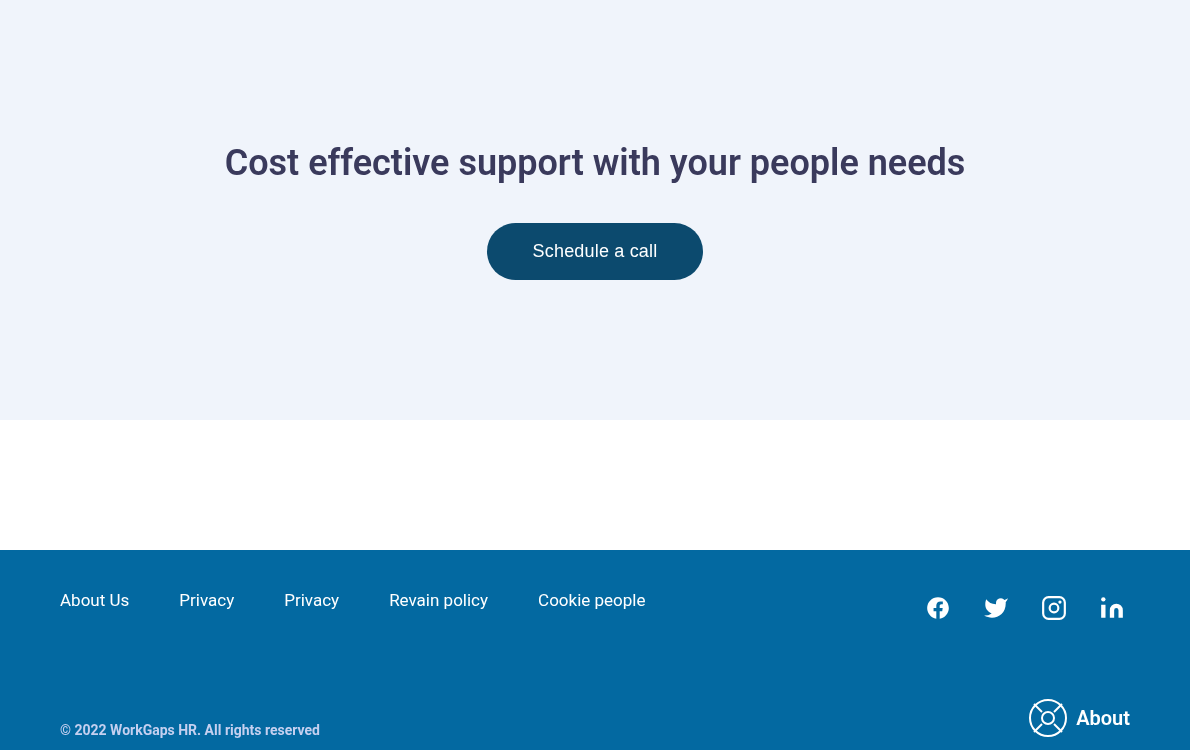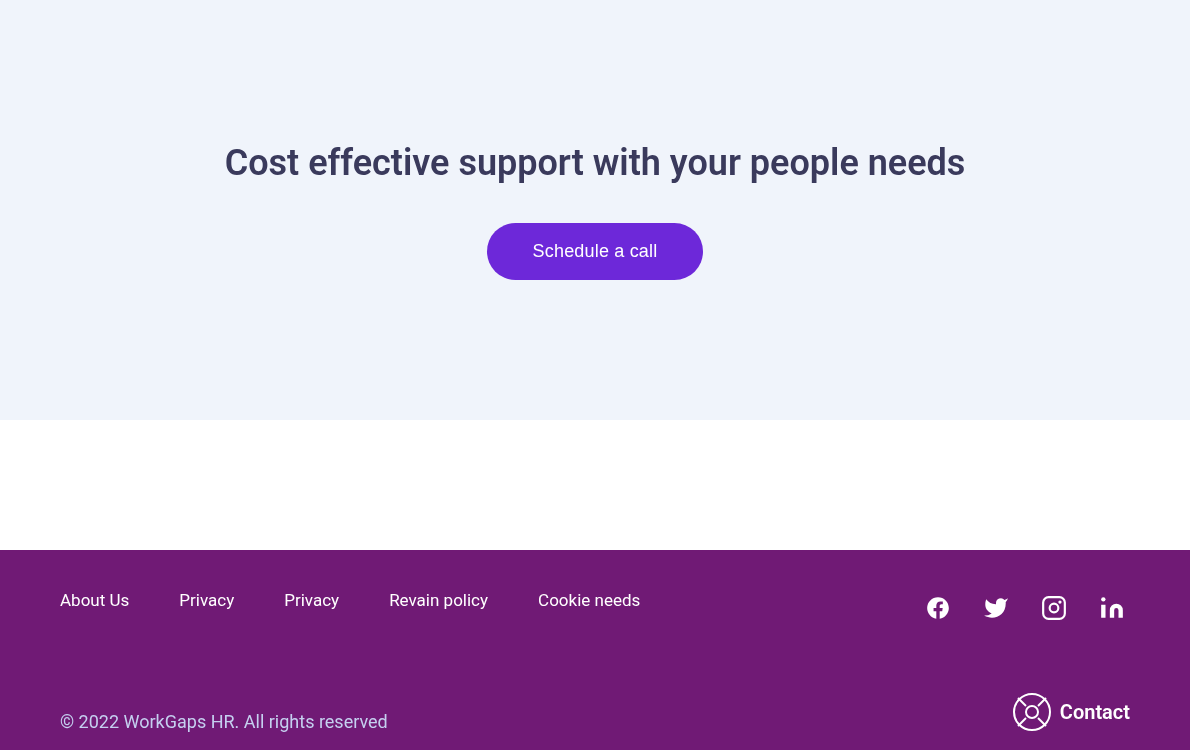--- a/index.html
+++ b/index.html
@@ -29,42 +29,42 @@
     .hero-title {
       font-size: 36px;
       font-weight: 600;
       color: #3a3a5c;
       text-align: center;
       margin-bottom: 36px;
       line-height: 1.3;
     }
 
     .schedule-button {
-      background-color: #6d28d9;
+      background-color: #0c4a6e;
       color: #ffffff;
       border: none;
       border-radius: 50px;
       padding: 18px 46px;
       font-size: 18px;
       font-weight: 500;
       cursor: pointer;
       letter-spacing: 0.01em;
       transition: background-color 0.2s;
     }
 
     
     .spacer-section {
       background-color: #ffffff;
       height: 130px;
     }
 
     
     .footer {
-      background-color: #701a75;
-      padding: 40px 60px 18px 60px;
+      background-color: #0369a1;
+      padding: 40px 60px 12px 60px;
       min-height: 200px;
       display: flex;
       flex-direction: column;
       justify-content: space-between;
       gap: 12px;
     }
 
     .footer-top {
       display: flex;
       justify-content: space-between;
@@ -110,22 +110,22 @@
     }
 
     .footer-bottom {
       display: flex;
       justify-content: space-between;
       align-items: flex-end;
     }
 
     .footer-copyright {
       color: #c5d0f0;
-      font-size: 18px;
-      font-weight: 400;
+      font-size: 14px;
+      font-weight: 700;
     }
 
     .revain-badge {
       display: flex;
       align-items: center;
       gap: 8px;
       cursor: pointer;
     }
 
     .revain-icon {
@@ -149,21 +149,21 @@
 
 <div class="spacer-section"></div>
 
 <footer class="footer">
   <div class="footer-top">
     <nav class="footer-nav">
       <a class="footer-nav-link">About Us</a>
       <a class="footer-nav-link">Privacy</a>
       <a class="footer-nav-link">Privacy</a>
       <a class="footer-nav-link">Revain policy</a>
-      <a class="footer-nav-link">Cookie needs</a>
+      <a class="footer-nav-link">Cookie people</a>
     </nav>
 
     <div class="footer-social">
 
       <span class="social-icon">
         <svg viewBox="0 0 24 24" xmlns="http://www.w3.org/2000/svg">
           <path d="M22 12C22 6.477 17.523 2 12 2S2 6.477 2 12c0 4.991 3.657 9.128 8.438 9.878V14.89h-2.54V12h2.54V9.797c0-2.506 1.492-3.89 3.777-3.89 1.094 0 2.238.195 2.238.195v2.46h-1.26c-1.243 0-1.63.771-1.63 1.562V12h2.773l-.443 2.89h-2.33v6.988C18.343 21.128 22 16.991 22 12z"></path>
         </svg>
       </span>
 
@@ -195,16 +195,16 @@
 
     <div class="revain-badge">
       <svg class="revain-icon" viewBox="0 0 40 40" xmlns="http://www.w3.org/2000/svg">
         <circle cx="20" cy="20" r="18" fill="none" stroke="white" stroke-width="2"></circle>
         <circle cx="20" cy="20" r="6" fill="none" stroke="white" stroke-width="2"></circle>
         <line x1="14" y1="14" x2="6" y2="6" stroke="white" stroke-width="2"></line>
         <line x1="26" y1="14" x2="34" y2="6" stroke="white" stroke-width="2"></line>
         <line x1="14" y1="26" x2="6" y2="34" stroke="white" stroke-width="2"></line>
         <line x1="26" y1="26" x2="34" y2="34" stroke="white" stroke-width="2"></line>
       </svg>
-      <span class="revain-text">Contact</span>
+      <span class="revain-text">About</span>
     </div>
   </div>
 </footer>
 
 </body></html>

